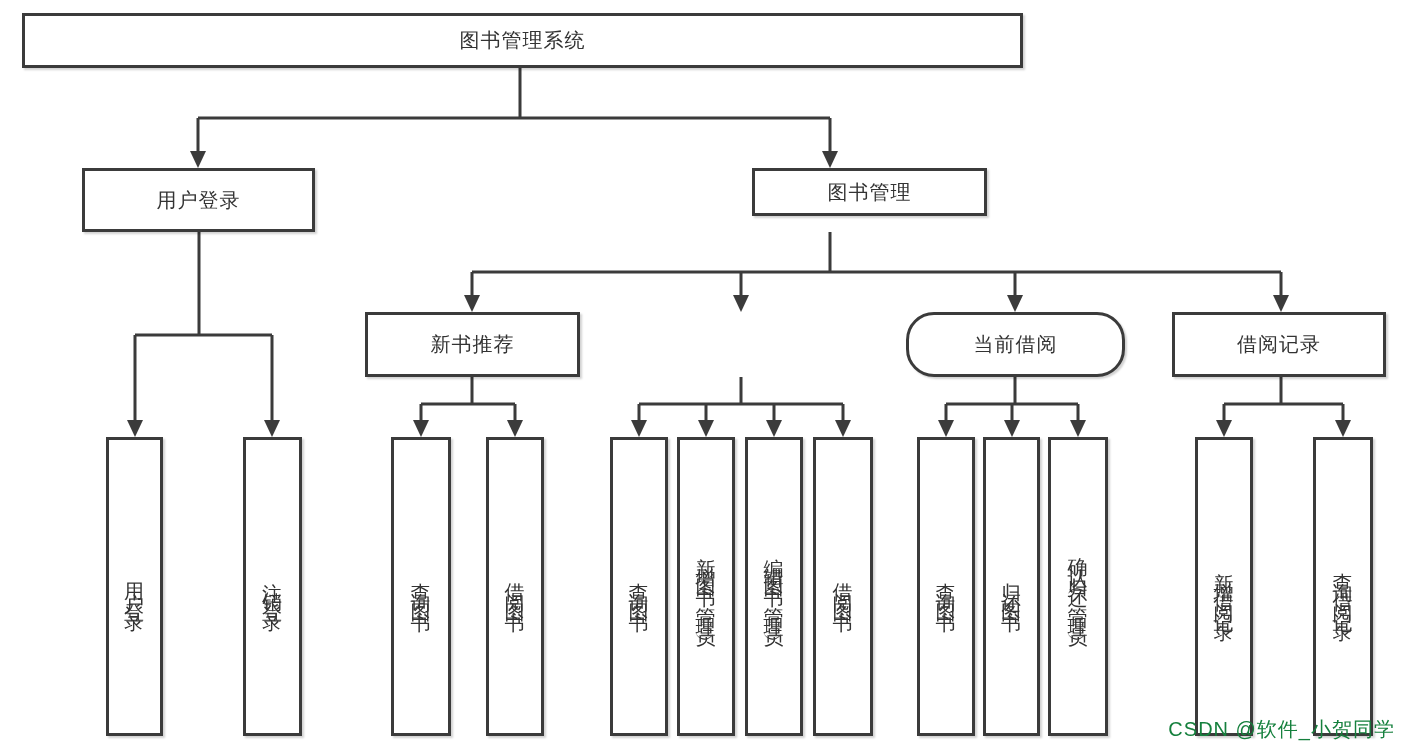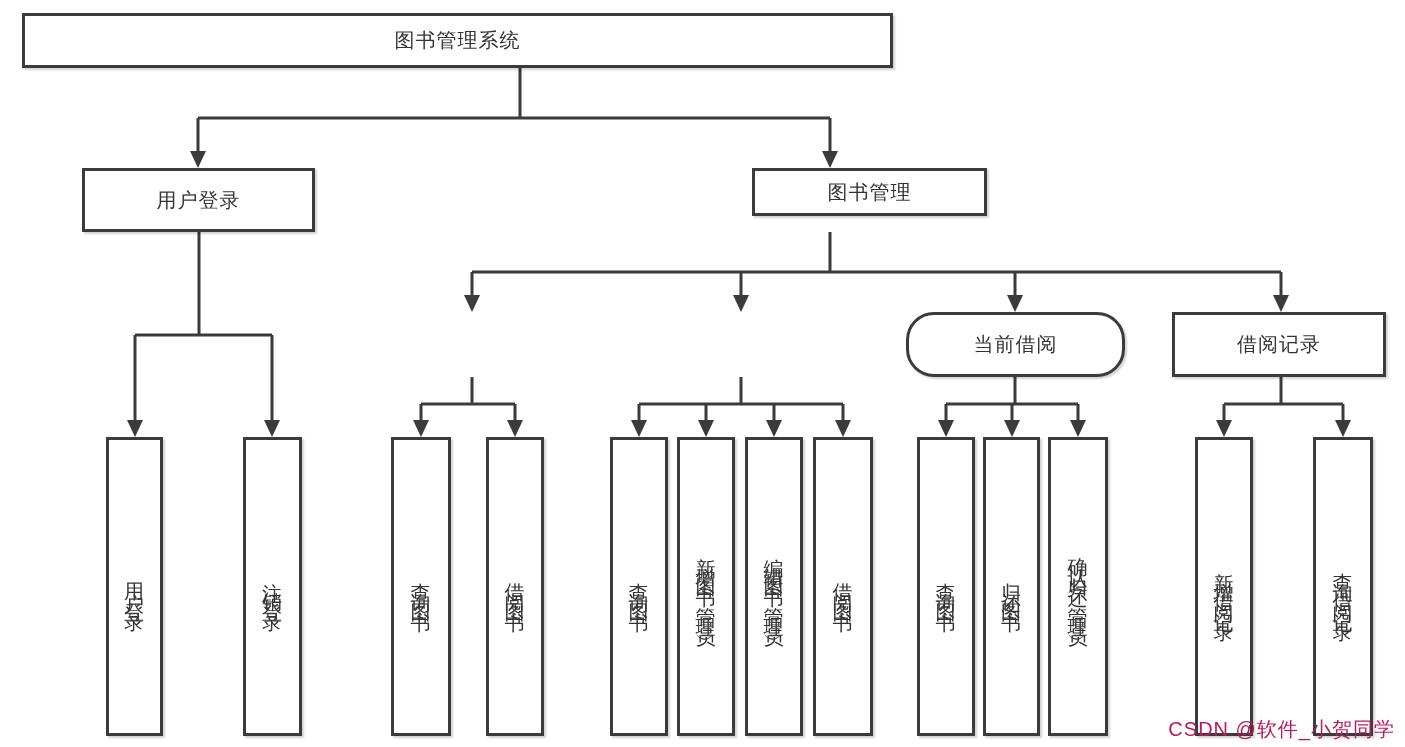--- a/index.html
+++ b/index.html
@@ -49,21 +49,21 @@
     text-orientation: mixed;
     letter-spacing: 10px;
     font-size: 20px;
     line-height: 1;
   }
   .watermark {
     position: absolute;
     top: 716px;
     right: 10px;
     font-size: 20px;
-    color: #be185d;
+    color: #15803d;
     letter-spacing: 1px;
     pointer-events: none;
     z-index: 5;
   }
 </style>
 </head>
 <body>
 
 <div class="canvas">
 
@@ -110,25 +110,26 @@
       <polygon points="1070,420 1086,420 1078,437"></polygon>
     </g>
 
     <g>
       <path d="M1281 377 V404 M1224 404 H1343 M1224 404 V421 M1343 404 V421"></path>
       <polygon points="1216,420 1232,420 1224,437"></polygon>
       <polygon points="1335,420 1351,420 1343,437"></polygon>
     </g>
   </svg>
 
-  <div class="node" style="left:22px; top:13px; width:871px; height:55px;">图书管理系统</div>
+  <div class="node" style="left:22px; top:13px; width:1001px; height:55px;">图书管理系统</div>
 
   <div class="node" style="left:82px; top:168px; width:233px; height:64px;">用户登录</div>
   <div class="node" style="left:712px; top:168px; width:235px; height:48px;margin-left:40px;">图书管理</div>
 
+  <div class="node" style="left:365px; top:312px; width:215px; height:65px;">新书推荐</div>
   <div class="node" style="left:906px; top:312px; width:219px; height:65px;border-radius:28px;">当前借阅</div>
   <div class="node" style="left:1172px; top:312px; width:214px; height:65px;">借阅记录</div>
 
   <div class="node vnode" style="left:106px; top:437px; width:57px; height:299px;">用户登录</div>
   <div class="node vnode" style="left:243px; top:437px; width:59px; height:299px;">注销登录</div>
 
   <div class="node vnode" style="left:391px; top:437px; width:60px; height:299px;">查询图书</div>
   <div class="node vnode" style="left:486px; top:437px; width:58px; height:299px;">借阅图书</div>
 
   <div class="node vnode" style="left:610px; top:437px; width:58px; height:299px;">查询图书</div>

